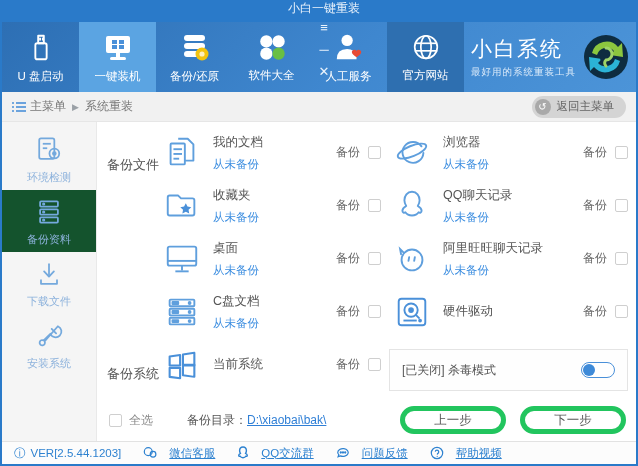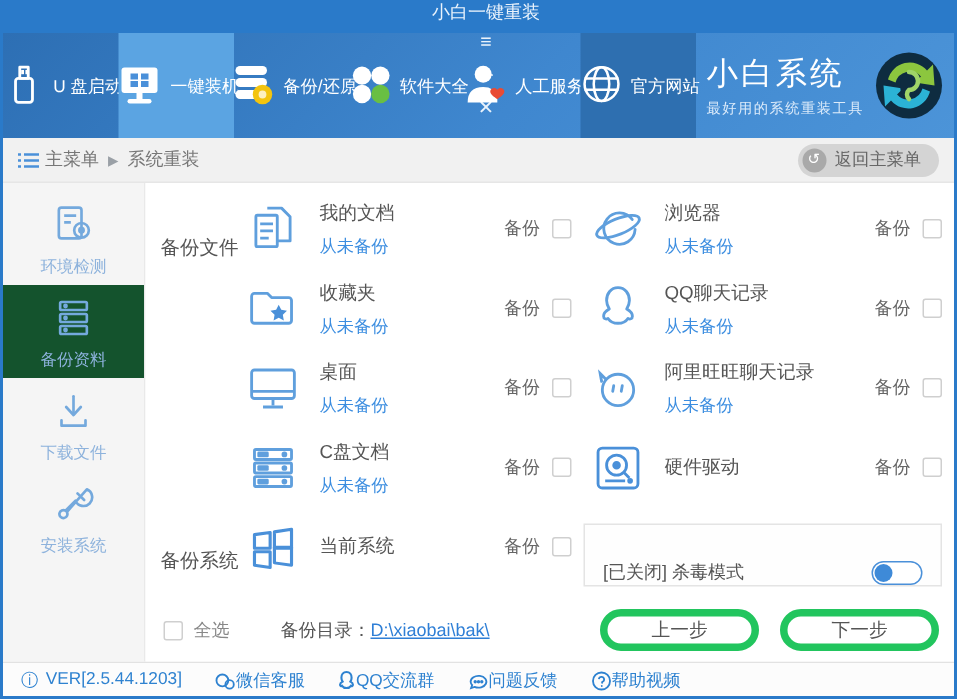--- a/index.html
+++ b/index.html
@@ -5,21 +5,21 @@
   * { margin:0; padding:0; box-sizing:border-box; }
   html,body { background:#9aa7b4; font-family:"Liberation Sans", sans-serif; }
   .window{ position:relative; width:638px; height:466px; background:#fff;
     border-left:2px solid #2a7ac9; border-right:2px solid #2a7ac9; border-bottom:2px solid #2a7ac9; overflow:hidden;}
   
   .titlebar{ height:22px; background:#2a7ac9; display:flex; align-items:center; padding:0 8px 0 18px;flex-direction:column; }
   .titlebar .title{ color:#eaf3fc; font-size:12px; flex:1; }
   .winbtn{ color:#eaf3fc; font-size:13px; width:22px; text-align:center; cursor:pointer; line-height:22px;}
   
   .nav{ height:70px; background:linear-gradient(135deg,#2d6fb4 0%, #3f87cf 55%, #4c94d8 100%); display:flex; }
-  .nav-tile{ width:77px; height:70px; display:flex; flex-direction:row; align-items:center; justify-content:center; gap:4px; cursor:pointer;}
+  .nav-tile{ width:77px; height:70px; display:flex; flex-direction:column; align-items:center; justify-content:center; gap:4px; cursor:pointer;}
   .nav-tile .lbl{ color:#ffffff; font-size:11.5px; white-space:nowrap;}
   .nav-tile.active{ background:#5ba4e2; }
   .nav-tile.dark{ background:#2e6fb0; }
   .brand{ flex:1; display:flex; align-items:center; justify-content:flex-end; padding-right:6px; gap:6px;}
   .brand-txt{ text-align:left; }
   .brand-title{ color:#fff; font-size:21px; letter-spacing:2px; }
   .brand-sub{ color:#dcebfa; font-size:9.5px; margin-top:3px; letter-spacing:1px;}
   
   .crumbbar{ height:30px; background:#f1f1f1; display:flex; align-items:center; padding:0 10px; border-bottom:1px solid #e6e6e6;}
   .crumbbar .txt{ color:#777; font-size:12px; margin:0 4px;}
@@ -37,36 +37,36 @@
   .sec-label{ position:absolute; color:#555; font-size:13px; }
   .col{ position:absolute; top:0; }
   .row{ height:53px; display:flex; align-items:center; }
   .row .ic{ width:46px; display:flex; justify-content:center; }
   .row .tx{ width:118px; margin-left:8px;}
   .row .nm{ color:#555; font-size:12.5px; }
   .row .st{ color:#3b8de0; font-size:11.5px; margin-top:6px;}
   .bk{ color:#666; font-size:12px; margin-left:auto;}
   .cb{ width:13px; height:13px; border:1px solid #cfcfcf; border-radius:2px; background:#fff; margin-left:8px; cursor:pointer; flex:none;}
   .avbox{ position:absolute; left:292px; top:227px; width:239px; height:42px; border:1px solid #e4e4e4; background:#fefefe;
-     display:flex; align-items:flex-end; padding:0 12px;}
+     display:flex; align-items:center; padding:0 12px;}
   .avbox .avl{ color:#555; font-size:12px; }
   .toggle{ margin-left:auto; width:34px; height:16px; border:1px solid #4a90d9; border-radius:9px; background:#fff; position:relative; cursor:pointer;}
   .toggle .knob{ position:absolute; left:1px; top:1px; width:12px; height:12px; border-radius:50%; background:#3e8ad8;}
   .bottombar{ position:absolute; left:0; right:0; top:282px; height:32px; display:flex; align-items:center; padding:0 8px;}
   .sel-lbl{ color:#888; font-size:12px; margin-left:7px;}
   .dir-lbl{ color:#555; font-size:12px; margin-left:34px;}
   .dir-val{ color:#2f7fd6; font-size:12px; text-decoration:underline; cursor:pointer;}
   .pillbtn{ width:106px; height:28px; border:5px solid #22c55e; border-radius:14px; background:#fff; color:#555;
      font-size:12.5px; display:flex; align-items:center; justify-content:center; cursor:pointer;}
   .pillbtn.prev{ margin-left:auto; }
   .pillbtn.next{ margin-left:14px; margin-right:2px;}
   
   .statusbar{ height:23px; background:#fcfcfc; border-top:1px solid #e2e2e2; display:flex; align-items:center; padding:0 12px; }
   .ver{ color:#2e82d0; font-size:11.5px; display:flex; align-items:center; gap:5px;}
-  .slink{ color:#2e82d0; font-size:11.5px; display:flex; align-items:flex-end; gap:0; margin-left:22px; cursor:pointer;}
+  .slink{ color:#2e82d0; font-size:11.5px; display:flex; align-items:flex-start; gap:12px; margin-left:22px; cursor:pointer;text-decoration:underline;}
   .slink:first-of-type{ margin-left:auto; }
   svg{ display:block; }
 </style>
 </head>
 <body>
 
 <div class="window">
 
   <div class="titlebar">
     <span class="title">小白一键重装</span>

